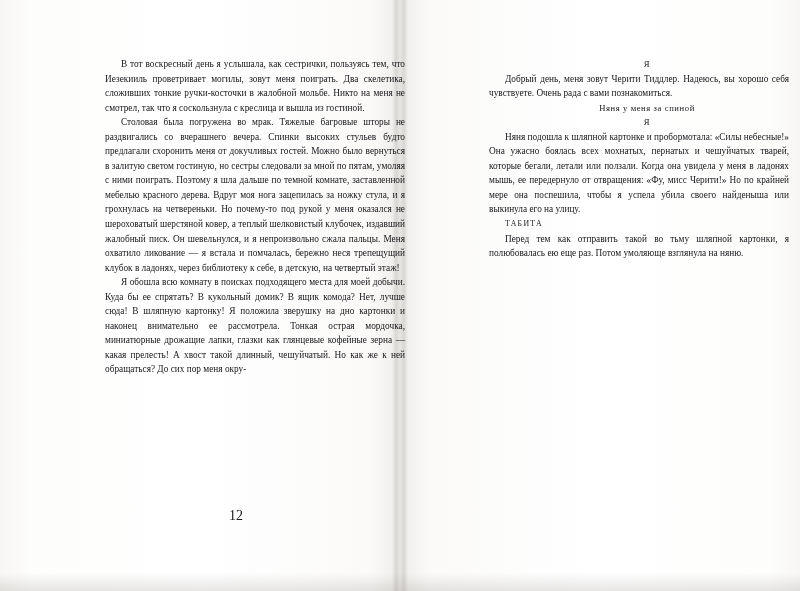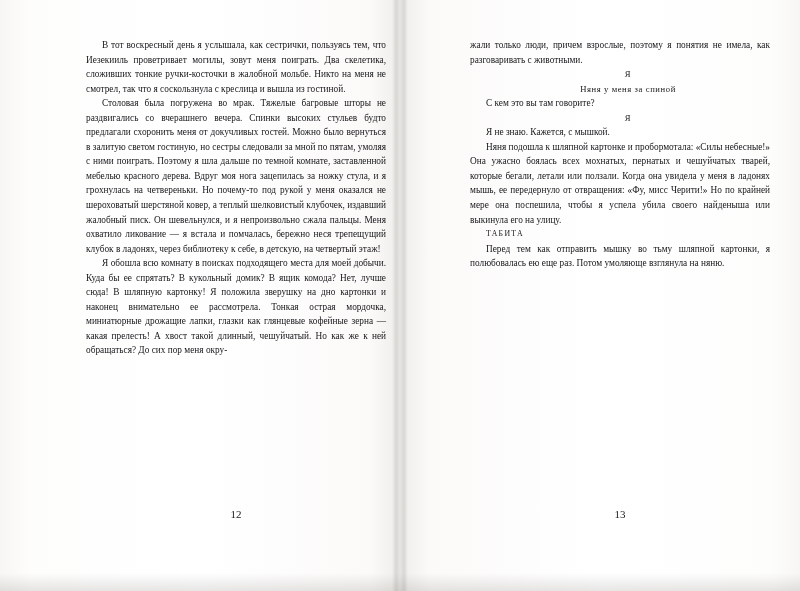--- a/index.html
+++ b/index.html
@@ -35,23 +35,24 @@
     background: linear-gradient(to right, rgba(0,0,0,0.00), rgba(0,0,0,0.10), rgba(0,0,0,0.03), rgba(0,0,0,0.10), rgba(0,0,0,0.00));
   }
   .bottom-shadow {
     position: absolute;
     left: 0; bottom: 0;
     width: 800px; height: 18px;
     background: linear-gradient(to bottom, rgba(255,255,255,0), rgba(120,115,110,0.18));
   }
   .page {
     position: absolute;
-    top: 38px;
+    top: 57px;
     width: 300px;
     height: 470px;
+    margin-left: 19px;
   }
   .page-left { left: 86px; }
   .page-right { left: 470px; }
 
   .body-text {
     font-size: 9.3px;
     line-height: 14.55px;
     text-align: justify;
     color: #16161a;
     hyphens: manual;
@@ -82,21 +83,21 @@
   .after-speaker {
     margin-top: 1px;
   }
   .gap-block {
     margin-top: 9px;
   }
   .folio {
     position: absolute;
     width: 300px;
     text-align: center;
-    font-size: 11px;
+    font-size: 14px;
     color: #1a1a1d;
     top: 508px;
   }
   .folio-left { left: 86px; }
   .folio-right { left: 470px; }
 </style>
 </head>
 <body>
 
 <div class="book">
@@ -107,29 +108,26 @@
   <div class="page page-left">
     <div class="body-text">
       <p>В тот воскресный день я услышала, как сестрички, пользуясь тем, что Иезекииль проветривает моги­лы, зовут меня поиграть. Два скелетика, сложивших тонкие ручки-косточки в жалобной мольбе. Никто на меня не смотрел, так что я соскользнула с креслица и вышла из гостиной.</p>
       <p>Столовая была погружена во мрак. Тяжелые баг­ровые шторы не раздвигались со вчерашнего вечера. Спинки высоких стульев будто предлагали схоронить меня от докучливых гостей. Можно было вернуть­ся в залитую светом гостиную, но сестры следовали за мной по пятам, умоляя с ними поиграть. Поэто­му я шла дальше по темной комнате, заставленной мебелью красного дерева. Вдруг моя нога зацепи­лась за ножку стула, и я грохнулась на четвереньки. Но почему-то под рукой у меня оказался не шерохо­ватый шерстяной ковер, а теплый шелковистый клу­бочек, издавший жалобный писк. Он шевельнулся, и я непроизвольно сжала пальцы. Меня охватило ли­кование — я встала и помчалась, бережно неся тре­пещущий клубок в ладонях, через библиотеку к себе, в детскую, на четвертый этаж!</p>
       <p>Я обошла всю комнату в поисках подходящего места для моей добычи. Куда бы ее спрятать? В ку­кольный домик? В ящик комода? Нет, лучше сюда! В шляпную картонку! Я положила зверушку на дно картонки и наконец внимательно ее рассмотрела. Тонкая острая мордочка, миниатюрные дрожащие лапки, глазки как глянцевые кофейные зерна — какая прелесть! А хвост такой длинный, чешуйчатый. Но как же к ней обращаться? До сих пор меня окру-</p>
     </div>
   </div>
 
   <div class="page page-right">
     <div class="body-text">
-      <p class="noindent">жали только люди, причем взрослые, поэтому я по­нятия не имела, как разговаривать с животными.</p>
       <p class="speaker">Я</p>
+      <p class="after-speaker">Добрый день, меня зовут Черити Тиддлер. Наде­юсь, вы хорошо себя чувствуете. Очень рада с вами познакомиться.</p>
       <p class="speaker">Няня у меня за спиной</p>
-      <p class="after-speaker">С кем это вы там говорите?</p>
       <p class="speaker">Я</p>
-      <p class="after-speaker">Я не знаю. Кажется, с мышкой.</p>
       <p class="gap-block">Няня подошла к шляпной картонке и пробормо­тала: «Силы небесные!» Она ужасно боялась всех мох­натых, пернатых и чешуйчатых тварей, которые бегали, летали или ползали. Когда она увидела у меня в ладонях мышь, ее передернуло от отвращения: «Фу, мисс Чери­ти!» Но по крайней мере она поспешила, чтобы я успела убила своего найденыша или выкинула его на улицу.</p>
       <p class="speaker-caps">Табита</p>
-      <p class="gap-block">Перед тем как отправить мышку во тьму шляп­ной картонки, я полюбовалась ею еще раз. Потом умоляюще взглянула на няню.</p>
+      <p class="gap-block">Перед тем как отправить такой во тьму шляп­ной картонки, я полюбовалась ею еще раз. Потом умоляюще взглянула на няню.</p>
     </div>
   </div>
 
   <div class="folio folio-left">12</div>
-  <div class="folio folio-right">13</div>
 
   <div class="bottom-shadow"></div>
 </div>
 
 </body></html>

